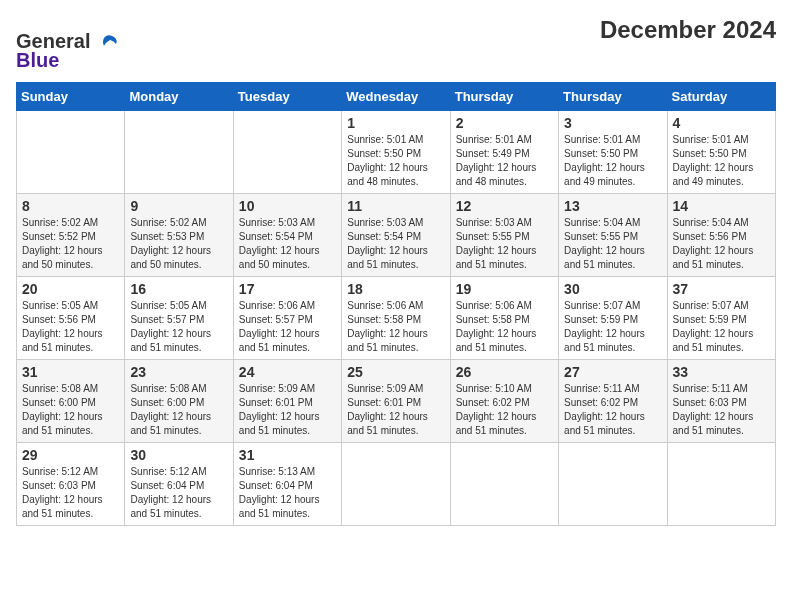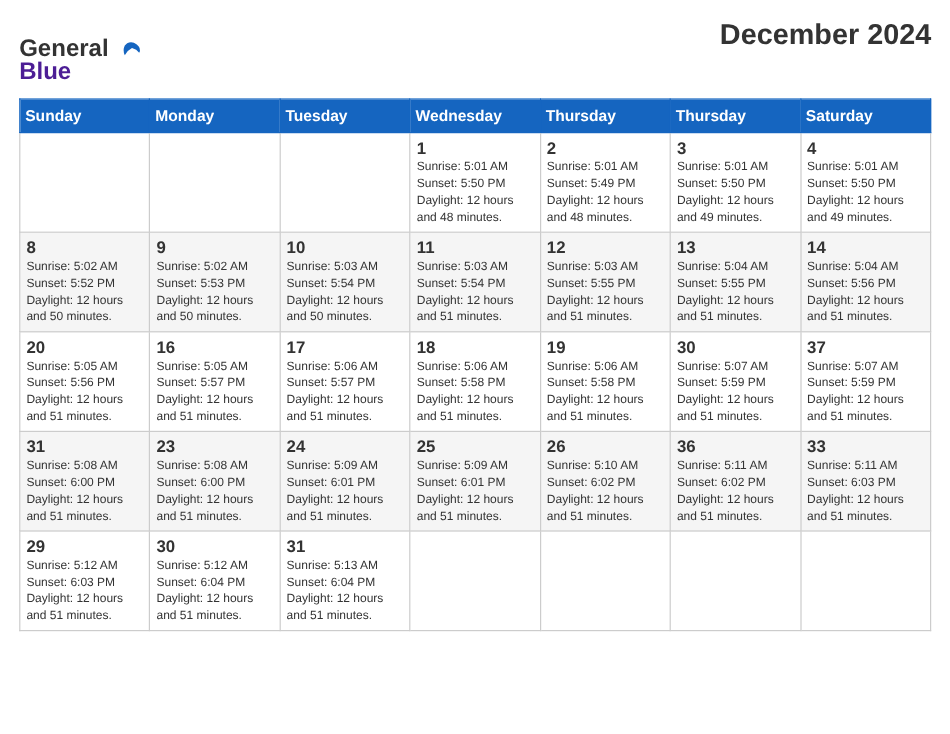--- a/index.html
+++ b/index.html
@@ -204,21 +204,21 @@
         </td>
         <td>
           <span class="day-num">25</span>
           <span class="day-info">Sunrise: 5:09 AM<br>Sunset: 6:01 PM<br>Daylight: 12 hours and 51 minutes.</span>
         </td>
         <td>
           <span class="day-num">26</span>
           <span class="day-info">Sunrise: 5:10 AM<br>Sunset: 6:02 PM<br>Daylight: 12 hours and 51 minutes.</span>
         </td>
         <td>
-          <span class="day-num">36</span>
+          <span class="day-num">27</span>
           <span class="day-info">Sunrise: 5:11 AM<br>Sunset: 6:02 PM<br>Daylight: 12 hours and 51 minutes.</span>
         </td>
         <td>
           <span class="day-num">33</span>
           <span class="day-info">Sunrise: 5:11 AM<br>Sunset: 6:03 PM<br>Daylight: 12 hours and 51 minutes.</span>
         </td>
       </tr>
       <tr>
         <td>
           <span class="day-num">29</span>

